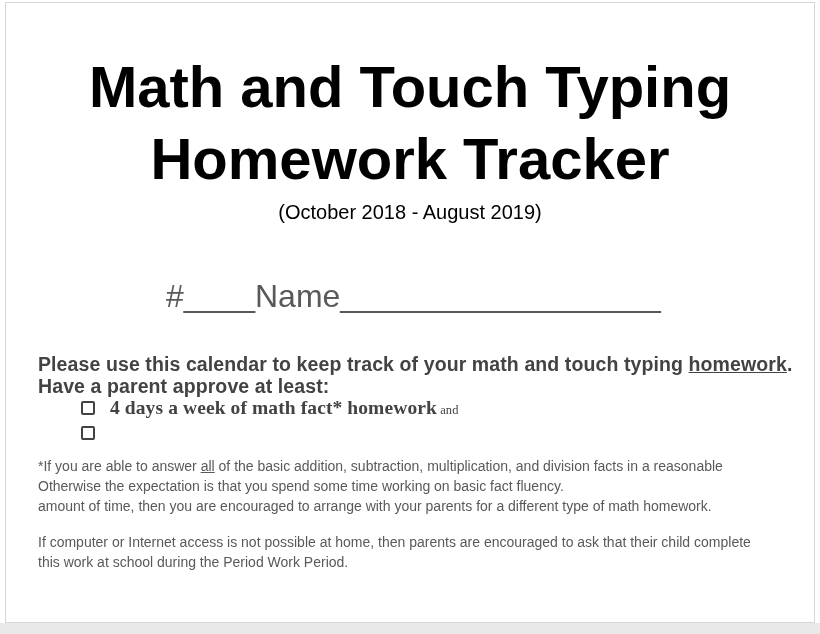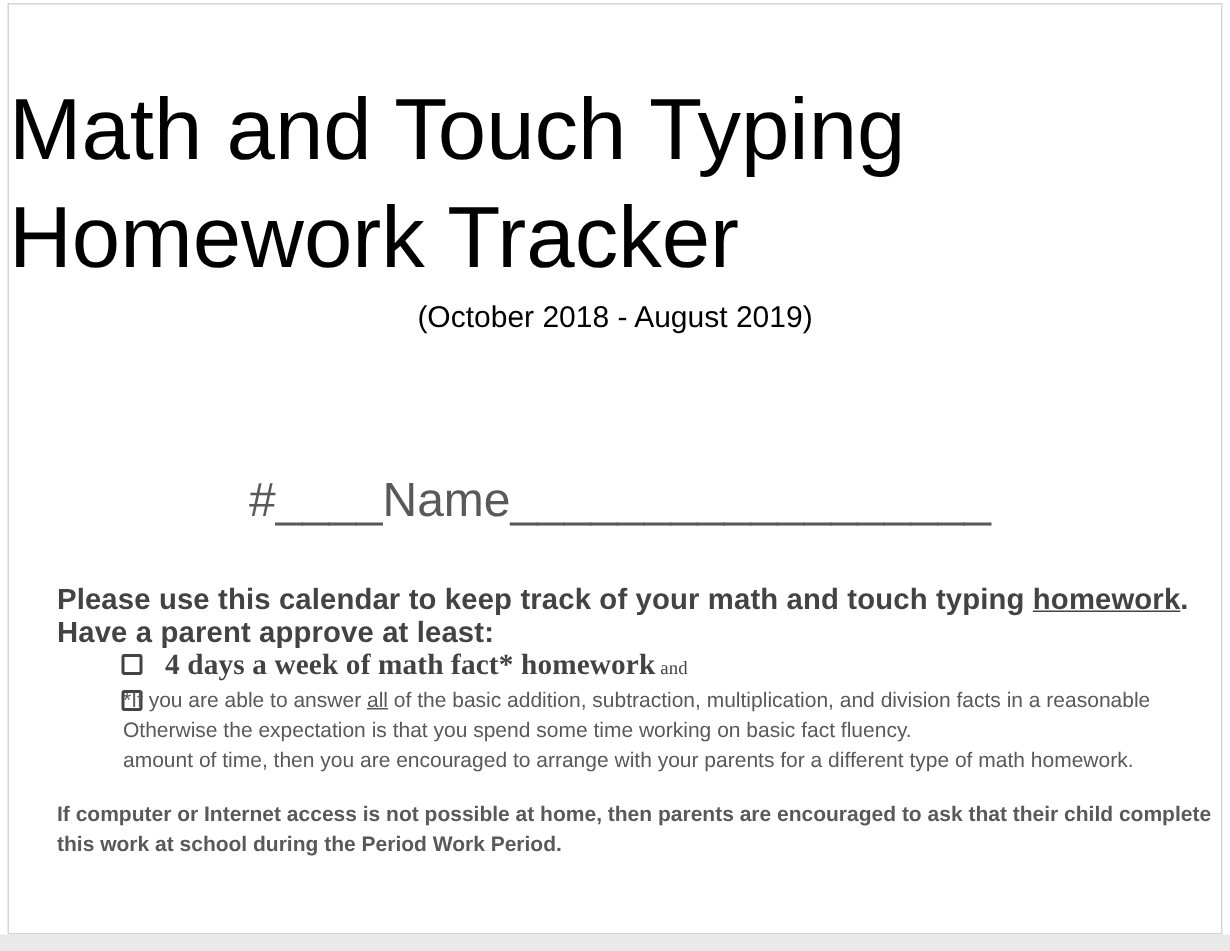--- a/index.html
+++ b/index.html
@@ -11,54 +11,54 @@
   .page{
     position:absolute;left:5px;top:2px;width:810px;height:621px;
     background:#ffffff;border:1px solid #d6d6d6;box-sizing:border-box;
   }
   .canvas-margin{
     position:absolute;left:0;top:623px;width:820px;height:11px;
     background:#e9e9e9;
   }
   .title{
     position:absolute;left:0;top:48px;width:100%;margin:0;
-    text-align:left;color:#000000;font-weight:400;
+    text-align:center;color:#000000;font-weight:700;
     font-size:58px;line-height:72px;
   }
   .title span{display:block;white-space:nowrap;}
   .subtitle{
     position:absolute;left:0;top:190px;width:100%;
     text-align:center;color:#000000;font-size:20px;line-height:38px;
     white-space:nowrap;
   }
   .name-line{
     position:absolute;left:160px;top:273px;
-    color:#595959;font-size:32px;line-height:40px;white-space:nowrap;margin-top:37px;
+    color:#595959;font-size:32px;line-height:40px;white-space:nowrap;
   }
   .intro{
     position:absolute;left:32px;top:351px;
     color:#434343;font-size:19.5px;line-height:21.5px;font-weight:700;
-    white-space:nowrap;letter-spacing:0.1px;margin-top:36px;
+    white-space:nowrap;letter-spacing:0.1px;
   }
   .bullet-row{padding-left:43px;font-family:Liberation Serif, serif;}
   .checkbox{
     display:inline-block;width:10px;height:10px;
     border:2px solid #434343;border-radius:2px;
     margin-right:15px;vertical-align:baseline;
     position:relative;top:1px;
   }
   .small{font-size:12.5px;font-weight:400;}
   .u{text-decoration:underline;}
   .footnote{
     position:absolute;left:32px;
     color:#595959;font-size:14px;line-height:20px;font-weight:400;
     white-space:nowrap;
   }
-  .fn1{top:453px;margin-left:44px;}
-  .fn2{top:529px;font-weight:bold;}
+  .fn1{top:453px;}
+  .fn2{top:529px;}
 </style>
 </head>
 <body>
 
 <div class="page">
 
   <h1 class="title">
     <span>Math and Touch Typing</span>
     <span>Homework Tracker</span>
   </h1>

